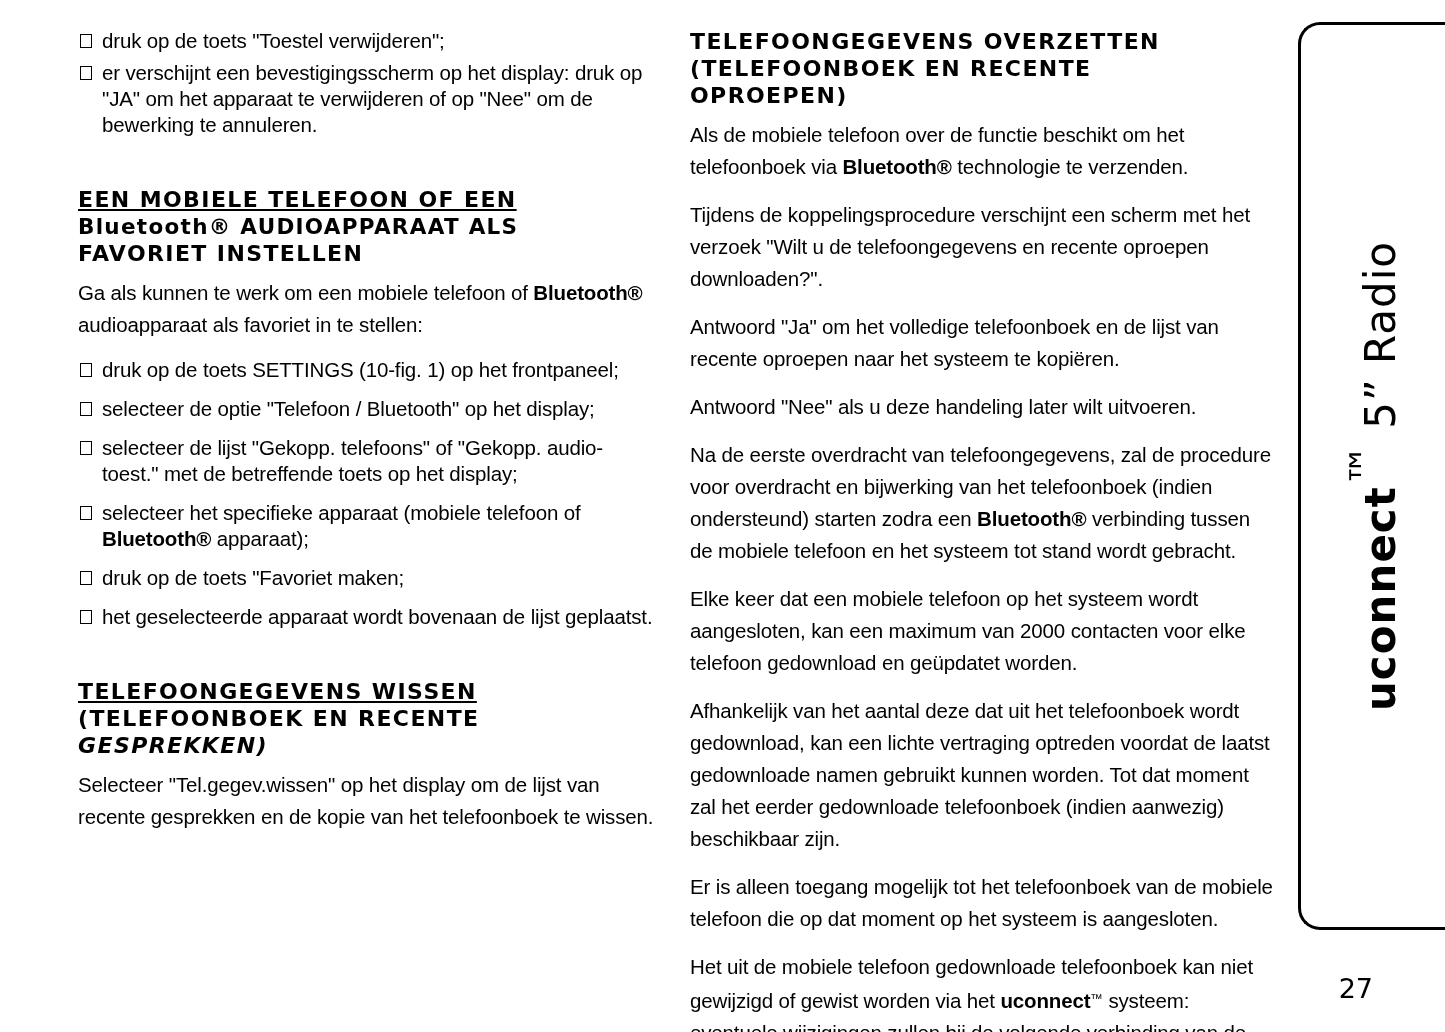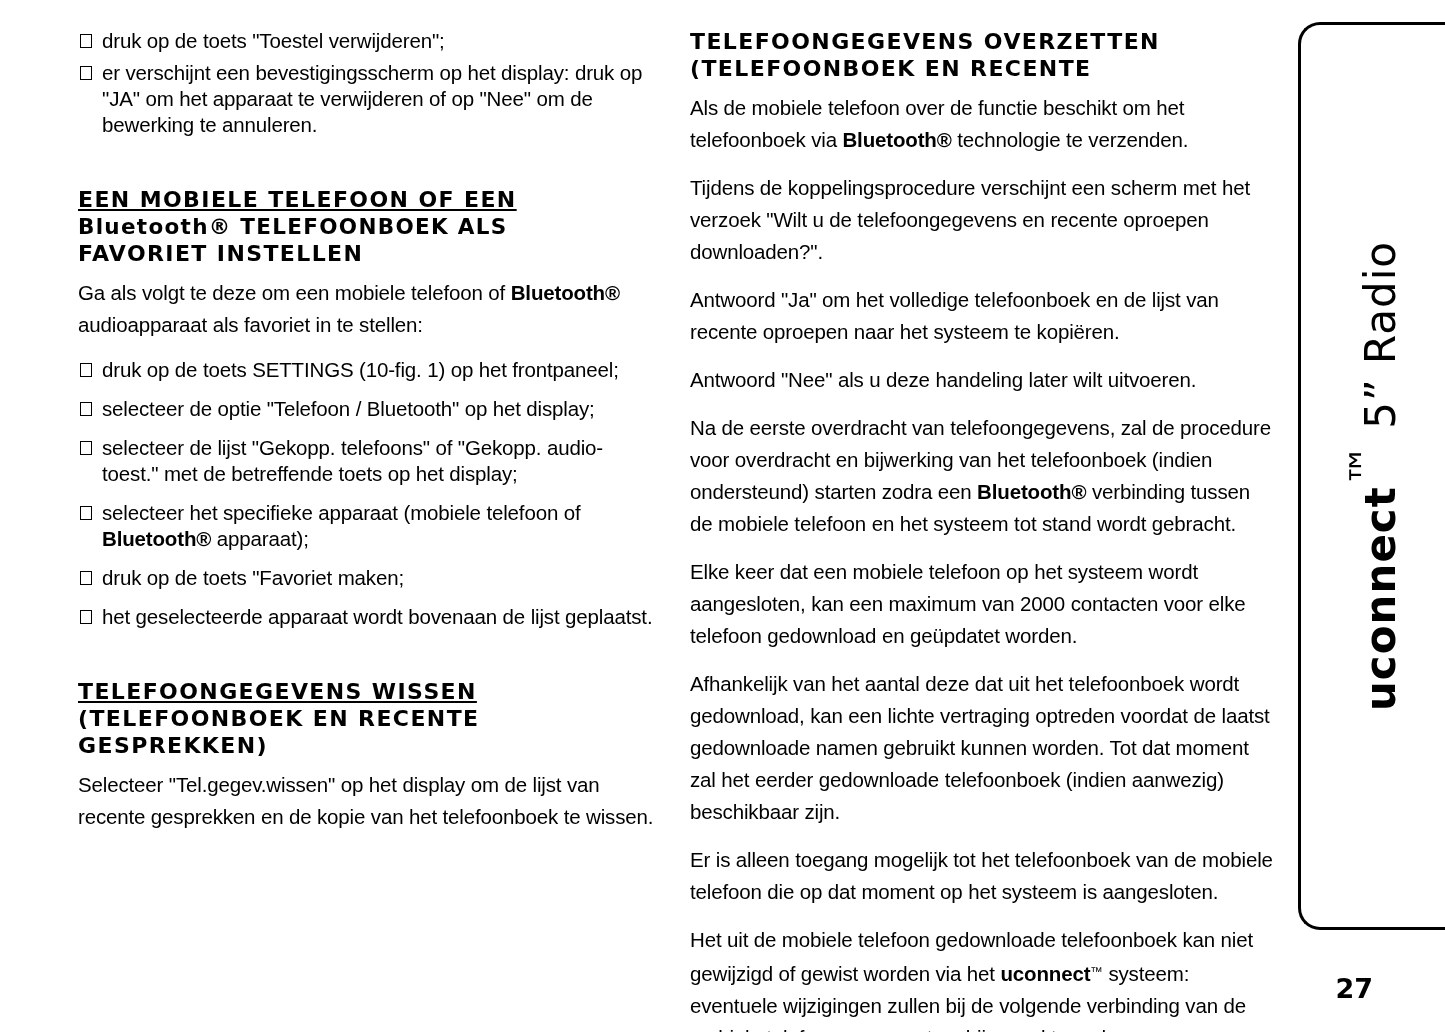--- a/index.html
+++ b/index.html
@@ -117,47 +117,47 @@
   .spine-tm {
     font-size: 18px;
     vertical-align: super;
   }
 
   .page-number {
     position: absolute;
     right: 72px;
     bottom: 28px;
     font-family: "DejaVu Sans", sans-serif;
-    font-weight: bold;
+    font-weight: normal;
     font-size: 27px;
   }
   sup.tm  { font-size: 0.62em; vertical-align: 0.38em; }
 </style>
 </head>
 <body>
 
 <div class="page">
 
   <div class="col col-left">
 
     <div class="bullet tight">
       <span>druk op de toets "Toestel verwijderen";</span>
     </div>
     <div class="bullet">
       <span>er verschijnt een bevestigingsscherm op het display: druk op "JA" om het apparaat te verwijderen of op "Nee" om de bewerking te annuleren.</span>
     </div>
 
     <h2 class="h-section mt">EEN MOBIELE TELEFOON OF EEN</h2>
     <h2 class="h-mixed" style="margin-top:-10px;">
-      <span>Bluetooth®</span><span> TELEFOONBOEK ALS</span>
+      <span>Bluetooth®</span><span> AUDIOAPPARAAT ALS</span>
     </h2>
     <h2 class="h-section" style="margin-top:-10px;">FAVORIET INSTELLEN</h2>
 
     <p class="para">
-      <span>Ga als volgt te deze om een mobiele telefoon of </span><b>Bluetooth®</b><span> audioapparaat als favoriet in te stellen:</span>
+      <span>Ga als kunnen te werk om een mobiele telefoon of </span><b>Bluetooth®</b><span> audioapparaat als favoriet in te stellen:</span>
     </p>
 
     <div class="bullet">
       <span>druk op de toets SETTINGS (10-fig. 1) op het frontpaneel;</span>
     </div>
     <div class="bullet">
       <span>selecteer de optie "Telefoon / Bluetooth" op het display;</span>
     </div>
     <div class="bullet">
       <span>selecteer de lijst "Gekopp. telefoons" of "Gekopp. audio-toest." met de betreffende toets op het display;</span>
@@ -167,29 +167,30 @@
     </div>
     <div class="bullet">
       <span>druk op de toets "Favoriet maken;</span>
     </div>
     <div class="bullet">
       <span>het geselecteerde apparaat wordt bovenaan de lijst geplaatst.</span>
     </div>
 
     <h2 class="h-section mt">TELEFOONGEGEVENS WISSEN</h2>
     <h2 class="h-section" style="margin-top:-10px;">(TELEFOONBOEK EN RECENTE</h2>
-    <h2 class="h-section" style="margin-top:-10px;">GESPREKKEN)</h2>
+    <h2 class="h-section" style="margin-top:-10px;font-style:italic;">GESPREKKEN)</h2>
 
     <p class="para">Selecteer "Tel.gegev.wissen" op het display om de lijst van recente gesprekken en de kopie van het telefoonboek te wissen.</p>
   </div>
 
   <div class="col col-right">
 
     <h2 class="h-section">TELEFOONGEGEVENS OVERZETTEN</h2>
     <h2 class="h-section" style="margin-top:-10px;">(TELEFOONBOEK EN RECENTE</h2>
+    <h2 class="h-section" style="margin-top:-10px;">OPROEPEN)</h2>
 
     <p class="para">
       <span>Als de mobiele telefoon over de functie beschikt om het telefoonboek via </span><b>Bluetooth®</b><span> technologie te verzenden.</span>
     </p>
 
     <p class="para">Tijdens de koppelingsprocedure verschijnt een scherm met het verzoek "Wilt u de telefoongegevens en recente oproepen downloaden?".</p>
     <p class="para">Antwoord "Ja" om het volledige telefoonboek en de lijst van recente oproepen naar het systeem te kopiëren.</p>
     <p class="para">Antwoord "Nee" als u deze handeling later wilt uitvoeren.</p>
 
     <p class="para">

